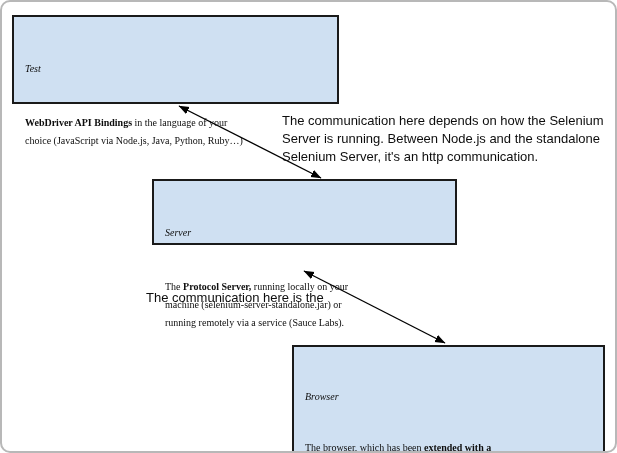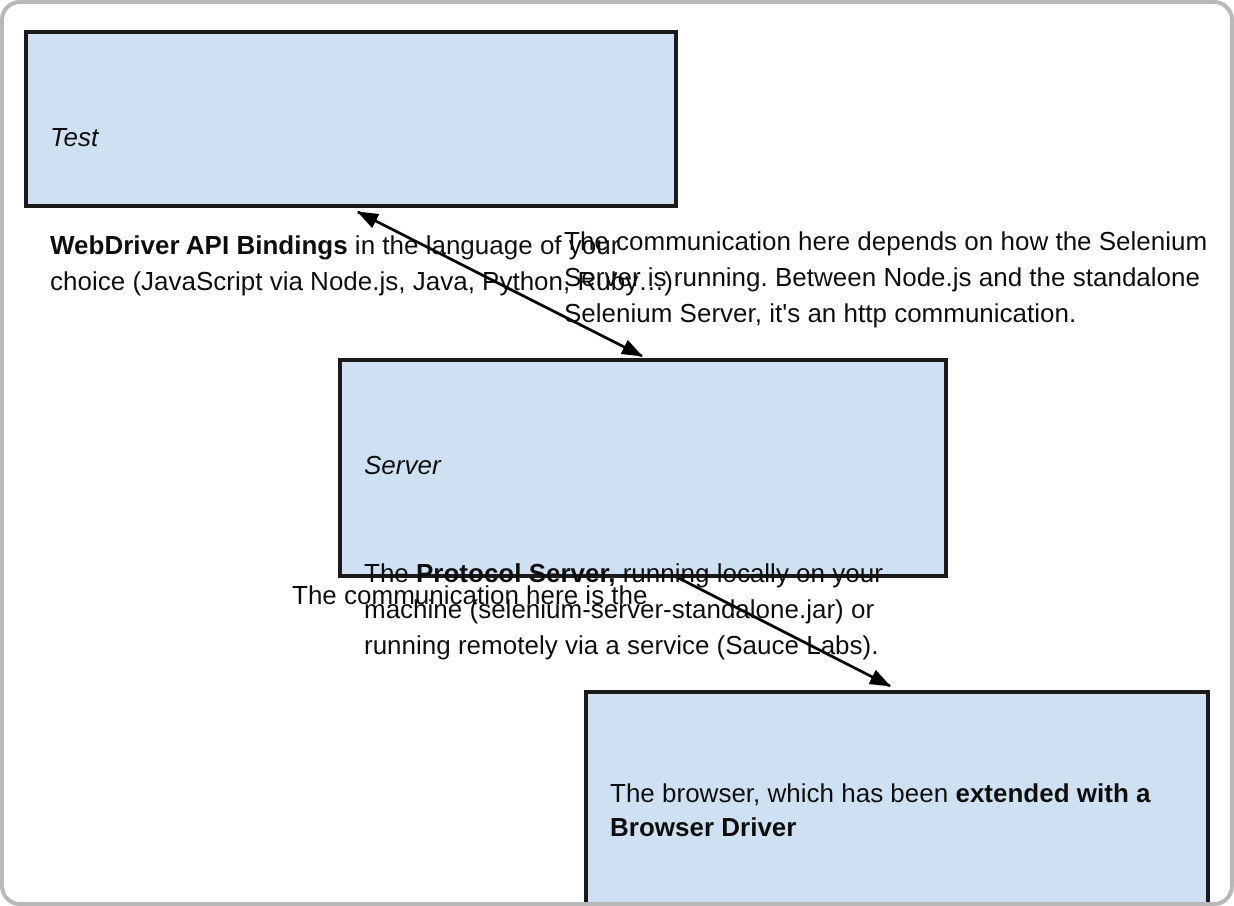--- a/index.html
+++ b/index.html
@@ -30,29 +30,30 @@
     left: 0; top: 0;
     width: 617px; height: 453px;
     pointer-events: none;
   }
 
   .dbox {
     position: absolute;
     background: var(--box-fill);
     border: 2px solid var(--box-border);
     padding: 7px 8px 4px 11px;
-    font-size: 13px;
+    font-size: 10px;
     line-height: 18px;
     white-space: pre;
+    font-family: Liberation Serif, serif;
   }
   .dbox .title { font-style: italic; }
   .dbox .b, .note .b { font-weight: bold; text-align: center; }
 
   .box--test    { left: 10px;  top: 13px;  width: 327px; height: 89px; }
-  .box--server  { left: 167px; top: 177px; width: 305px; height: 110px; }
+  .box--server  { left: 150px; top: 177px; width: 305px; height: 66px; }
   .box--browser { left: 290px; top: 343px; width: 313px; min-height: 94px; line-height: 17px; }
 
   .note {
     position: absolute;
     font-size: 13px;
     line-height: 18px;
     white-space: pre;
   }
   .note--http { left: 280px; top: 110px; }
   .note--json { left: 144px; top: 287px; }
@@ -82,20 +83,21 @@
   </div>
 
   <div class="dbox box--server">
     <div class="title">Server</div>
     <div class="body"><span>The </span><span class="b">Protocol Server,</span><span> running locally on your
 machine (selenium-server-standalone.jar) or
 running remotely via a service (Sauce Labs).</span></div>
   </div>
 
   <div class="dbox box--browser">
+    <div class="title">Browser</div>
     <div class="body"><span>The browser, which has been </span><span class="b">extended with a
 Browser Driver</span></div>
   </div>
 
   <div class="note note--http"><span>The communication here depends on how the Selenium
 Server is running. Between Node.js and the standalone
 Selenium Server, it's an http communication.</span></div>
 
   <div class="note note--json"><span>The communication here is the
 </span></div>

